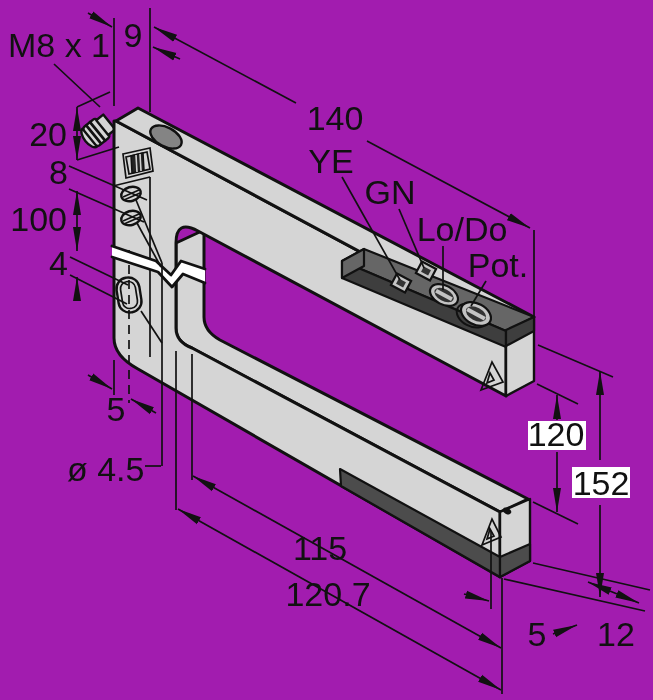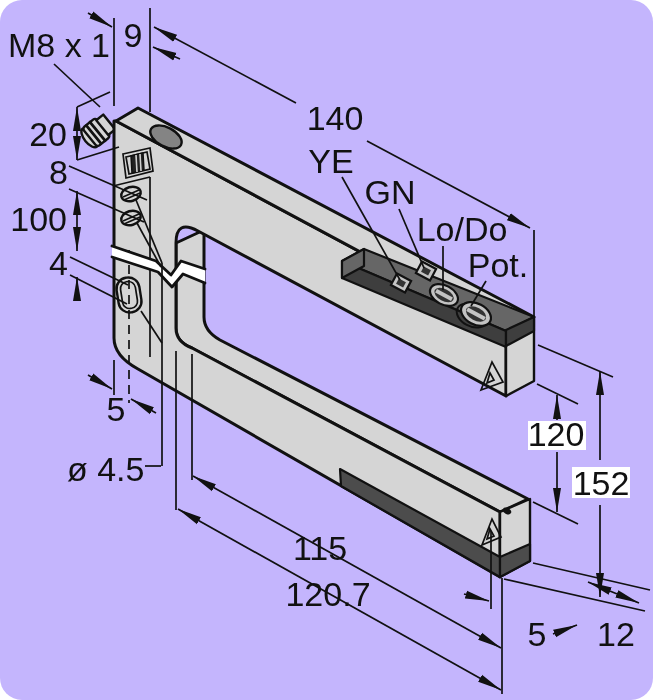--- a/index.html
+++ b/index.html
@@ -1,17 +1,17 @@
 <!DOCTYPE html>
 <html><head>
 <meta charset="utf-8">
 <style>
   html,body{margin:0;padding:0;background:#ffffff;}
-  .stage{position:relative;width:653px;height:700px;background:#c4b5fd;overflow:hidden;
-         font-family:"Liberation Sans", sans-serif;border-radius:22px;}
+  .stage{position:relative;width:653px;height:700px;background:#a21caf;overflow:hidden;
+         font-family:"Liberation Sans", sans-serif;}
   svg{display:block;}
   text{font-family:"Liberation Sans", sans-serif;font-size:34px;fill:#111;}
   .obj{fill:#d5d5d5;stroke:#111;stroke-width:3;stroke-linejoin:round;stroke-linecap:round;}
   .obj2{fill:#d5d5d5;stroke:#111;stroke-width:2.4;stroke-linejoin:round;}
   .dark{fill:#666666;stroke:#111;stroke-width:2.2;stroke-linejoin:round;}
   .darker{fill:#3e3e3e;stroke:#111;stroke-width:2.2;stroke-linejoin:round;}
   .strip{fill:#4c4c4c;stroke:#111;stroke-width:2.2;stroke-linejoin:round;}
   .thin{stroke:#111;stroke-width:1.7;fill:none;}
   .thick{stroke:#111;stroke-width:2.8;fill:none;stroke-linejoin:round;stroke-linecap:round;}
   .ctl{fill:#c4c4c4;stroke:#111;stroke-width:2.2;}

